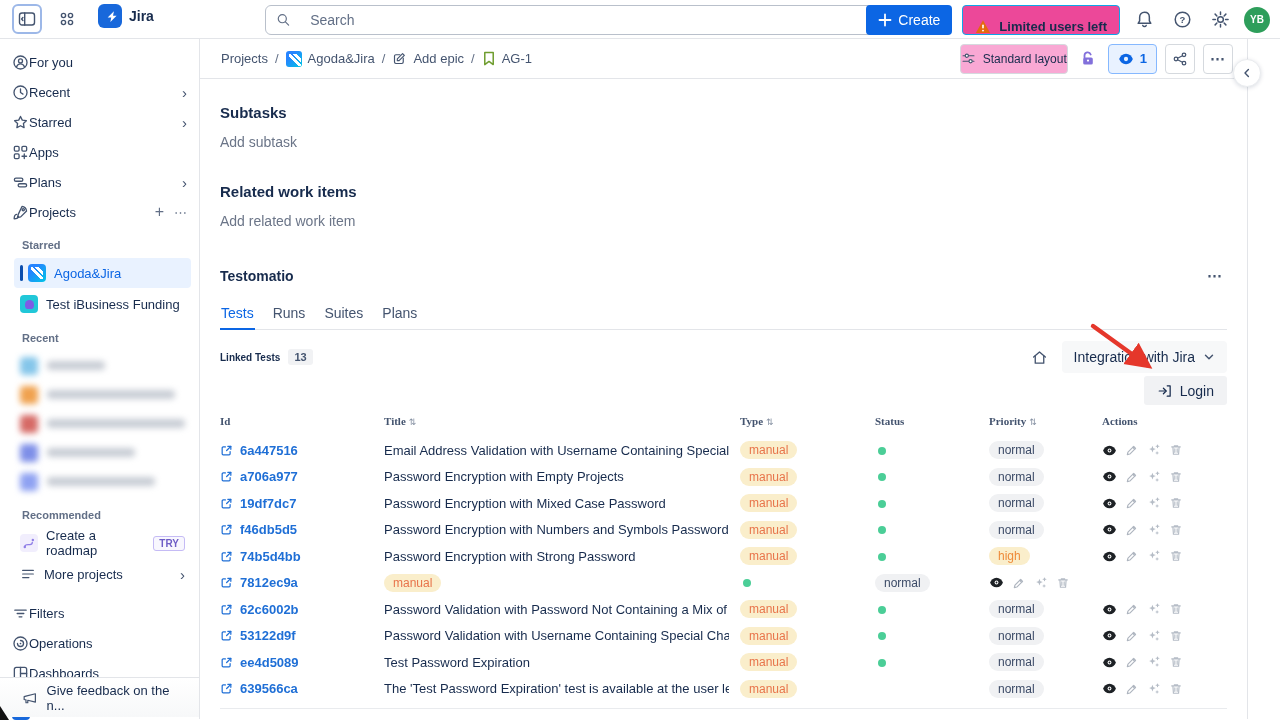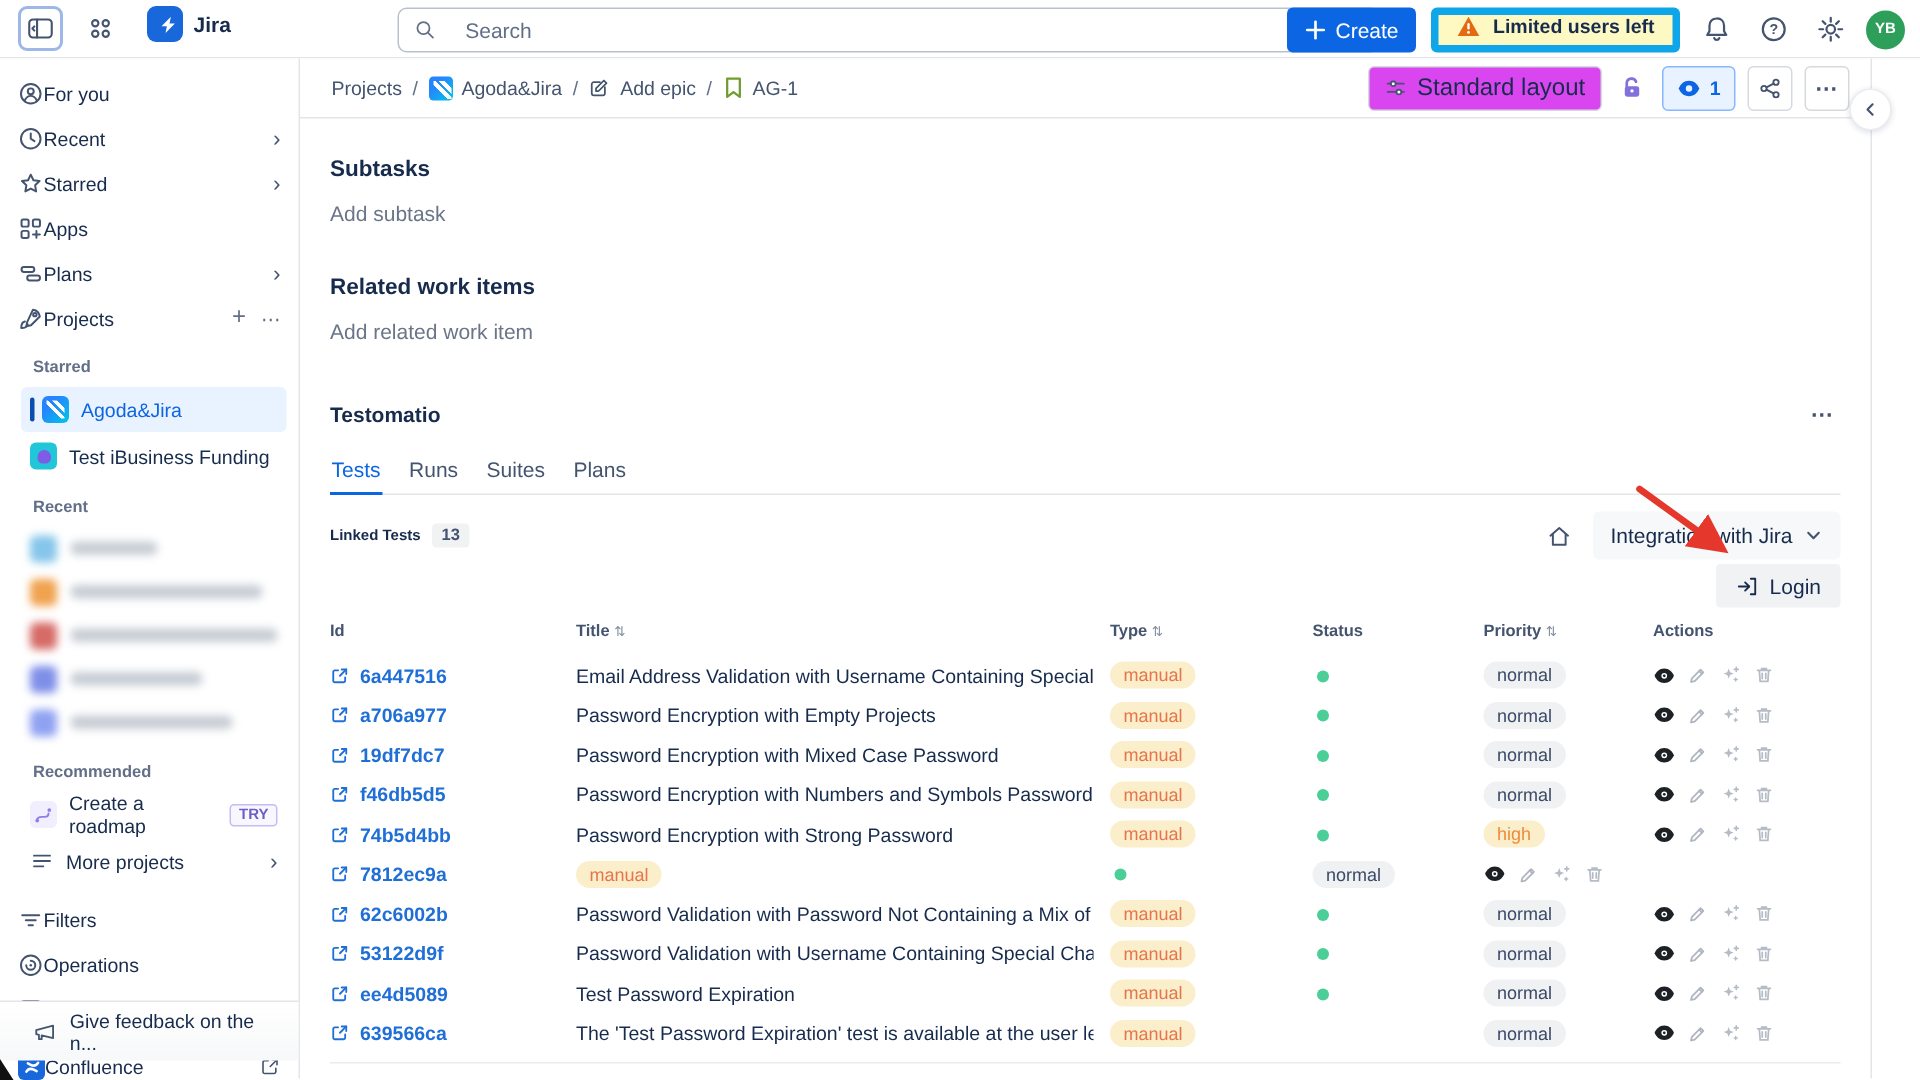--- a/index.html
+++ b/index.html
@@ -14,21 +14,21 @@
   .tb-btn { width:30px; height:30px; display:flex; align-items:center; justify-content:center; border-radius:6px; background:#fff; border:none; cursor:pointer; }
   .tb-toggle { border:2px solid #9DB8E8; }
   .logo-wrap { display:flex; align-items:center; gap:7px; margin-left:6px; }
   .jira-logo { width:24px; height:24px; border-radius:6px; background:#1868DB; display:flex; align-items:center; justify-content:center; }
   .app-name { font-weight:700; font-size:14px; }
   .searchbar { position:absolute; left:265px; top:5px; width:655px; height:30px; border:1px solid #B9C0CB; border-radius:6px; display:flex; align-items:center; padding:0 10px; gap:8px; background:#fff; }
   .searchbar input { border:none; outline:none; font-size:14px; color:#172B4D; width:100%; font-family:inherit;margin-left:11px; }
   .searchbar input::placeholder { color:#626F86; }
   .tb-right { position:absolute; right:10px; top:0; height:39px; display:flex; align-items:center; gap:10px; }
   .create-btn { background:#0C66E4; color:#fff; border:none; border-radius:4px; height:30px; padding:0 12px; display:flex; align-items:center; gap:6px; font-size:14px; font-weight:500; cursor:pointer; font-family:inherit; }
-  .limited-btn { background:#fef9c3; border:5px solid #0ea5e9; border-radius:4px; height:30px; padding:0 12px; display:flex; align-items:flex-start; gap:8px; font-size:13px; font-weight:600; color:#172B4D; cursor:pointer; font-family:inherit; }
+  .limited-btn { background:#ec4899; border:1px solid #0ea5e9; border-radius:4px; height:30px; padding:0 12px; display:flex; align-items:flex-end; gap:8px; font-size:13px; font-weight:600; color:#172B4D; cursor:pointer; font-family:inherit; }
   .tb-icon { width:28px; height:28px; display:flex; align-items:center; justify-content:center; cursor:pointer; }
   .avatar { width:26px; height:26px; border-radius:50%; background:#2E9E5B; color:#fff; font-size:10px; font-weight:700; display:flex; align-items:center; justify-content:center; cursor:pointer; }
 
   
   .shell { display:flex; height:680px; }
 
   
   .sidebar { width:200px; border-right:1px solid #E3E5E9; position:relative; background:#fff; padding-top:8px; flex:none; }
   .nav-item { height:30px; display:flex; align-items:center; padding:0 12px; font-size:13px; color:#172B4D; cursor:pointer; }
   .nav-item .lbl { flex:1; }
@@ -44,34 +44,34 @@
     linear-gradient(45deg, transparent 40%, #fff 40%, #fff 55%, transparent 55%),
     linear-gradient(45deg, transparent 65%, #fff 65%, #fff 80%, transparent 80%); }
   .ibf-ic { background:#21C7D8; display:flex; align-items:center; justify-content:center; }
   .ibf-ic::after { content:""; width:9px; height:9px; border-radius:50% 50% 40% 40%; background:#7E5CE5; }
   .blur-row { height:27px; display:flex; align-items:center; gap:9px; margin:2px 8px 2px 14px; padding:0 6px; }
   .blur-ic { width:18px; height:18px; border-radius:4px; filter:blur(3px); flex:none; }
   .blur-bar { height:9px; border-radius:4px; background:#C7CCD4; filter:blur(3px); }
   .try-badge { font-size:10px; font-weight:700; color:#6E5DC6; border:1px solid #C5BBF5; background:#F8F7FE; border-radius:3px; padding:1px 5px; }
   .roadmap-bg { width:18px; height:18px; border-radius:4px; background:#F1EEFD; display:flex; align-items:center; justify-content:center; flex:none; }
   .gap-sm { height:8px; }
-  .side-foot { position:absolute; left:0; right:0; bottom:12px; height:40px; border-top:1px solid #E3E5E9; display:flex; align-items:center; gap:9px; padding:0 12px 0 22px; font-size:13px; background:linear-gradient(#fff,#F7F8F9); cursor:pointer; }
+  .side-foot { position:absolute; left:0; right:0; bottom:2px; height:40px; border-top:1px solid #E3E5E9; display:flex; align-items:center; gap:9px; padding:0 12px 0 22px; font-size:13px; background:linear-gradient(#fff,#F7F8F9); cursor:pointer; }
   .cursor-tri { position:fixed; left:0; bottom:0; width:0; height:0; border-left:9px solid #111; border-top:14px solid transparent; }
 
   
   .main { flex:1; position:relative; background:#fff; }
   .rail-divider { position:absolute; left:1047px; top:0; height:100%; border-left:1px solid #E3E5E9; }
   .collapse-btn { position:absolute; left:1033px; top:20px; width:28px; height:28px; border-radius:50%; background:#fff; border:1px solid #EAECEF; box-shadow:0 1px 4px rgba(9,30,66,.15); display:flex; align-items:center; justify-content:center; color:#44546F; font-size:13px; cursor:pointer; z-index:5; }
   .main-header { width:1047px; height:40px; border-bottom:1px solid #E3E5E9; display:flex; align-items:center; justify-content:space-between; padding:0 14px 0 21px; }
   .breadcrumb { display:flex; align-items:center; gap:7px; font-size:13px; color:#44546F; }
   .breadcrumb .sep { color:#626F86; }
   .crumb { display:flex; align-items:center; gap:6px; cursor:pointer; }
   .crumb-ic { width:16px; height:16px; border-radius:3px; }
   .hdr-actions { display:flex; align-items:center; gap:8px; }
-  .layout-btn { display:flex; align-items:center; gap:7px; border:1px solid #D5D9DE; background:#d946ef; border-radius:4px; height:30px; padding:0 10px; font-size:16px; color:#172B4D; cursor:pointer; font-family:inherit; }
+  .layout-btn { display:flex; align-items:center; gap:7px; border:1px solid #D5D9DE; background:#f9a8d4; border-radius:4px; height:30px; padding:0 0; font-size:12px; color:#172B4D; cursor:pointer; font-family:inherit; }
   .eye-btn { display:flex; align-items:center; gap:6px; border:1px solid #85B8FF; background:#E9F2FF; color:#0C66E4; border-radius:4px; height:30px; padding:0 9px; font-size:13px; font-weight:600; cursor:pointer; }
   .sq-btn { width:30px; height:30px; border:1px solid #D5D9DE; background:#fff; border-radius:4px; display:flex; align-items:center; justify-content:center; cursor:pointer; }
 
   .content { width:1047px; padding:0 20px; position:relative; }
   .h3 { font-size:15px; font-weight:700; margin-top:25px; }
   .ghost-add { font-size:14px; color:#6B7588; margin-top:13px; cursor:pointer; }
   .testo-head { display:flex; align-items:center; justify-content:space-between; margin-top:36px; }
   .testo-title { font-size:14px; font-weight:700; }
   .dots-btn { color:#44546F; font-size:15px; font-weight:700; letter-spacing:1px; cursor:pointer; padding:2px 4px; }
   .tabs { display:flex; gap:17px; border-bottom:1px solid #E3E5E9; margin-top:13px; }
@@ -82,21 +82,21 @@
   .count-pill { background:#F1F2F4; color:#44546F; font-size:11px; font-weight:600; border-radius:3px; padding:2px 6px; margin-left:8px; }
   .linked-right { margin-left:auto; display:flex; align-items:center; gap:14px; }
   .dropdown-btn { background:#F7F8F9; border:none; border-radius:4px; height:32px; padding:0 12px; display:flex; align-items:center; gap:8px; font-size:14px; color:#172B4D; cursor:pointer; font-family:inherit; }
   .login-row { display:flex; justify-content:flex-end; margin-top:3px; }
   .login-btn { background:#F1F2F4; border:none; border-radius:3px; height:29px; padding:0 13px; display:flex; align-items:center; gap:7px; font-size:14px; font-weight:500; color:#172B4D; cursor:pointer; font-family:inherit; }
   .arrow-annot { position:absolute; left:885px; top:216px; pointer-events:none; }
 
   
   .ttable { margin-top:2px; }
   .thead, .trow { display:grid; grid-template-columns:164px 356px 135px 114px 113px 1fr; align-items:center; }
-  .thead { font-size:11px; font-weight:700; color:#44546F; padding:8px 0 10px; }
+  .thead { font-size:11px; font-weight:700; color:#44546F; padding:8px 0 10px;font-family:Liberation Serif, serif; }
   .sort { font-size:9px; color:#8590A2; margin-left:3px; font-weight:400; }
   .trow { height:26.5px; font-size:13px; }
   .id-cell { display:flex; align-items:center; gap:7px; }
   .id-link { color:#1F6FD6; font-weight:700; text-decoration:none; cursor:pointer; }
   .title-cell { white-space:nowrap; overflow:hidden; max-width:345px; color:#172B4D; }
   .badge { display:inline-block; font-size:12px; border-radius:9px; padding:2px 9px; line-height:14px; }
   .type-badge { background:#FAEECB; color:#E8744B; }
   .prio-badge.v-normal { background:#F0F1F3; color:#3B4A66; }
   .prio-badge.v-high { background:#FAEECB; color:#EE8B3A;text-align:center; }
   .dot { width:8px; height:8px; border-radius:50%; background:#4BCE97; display:inline-block; margin-left:3px; }

